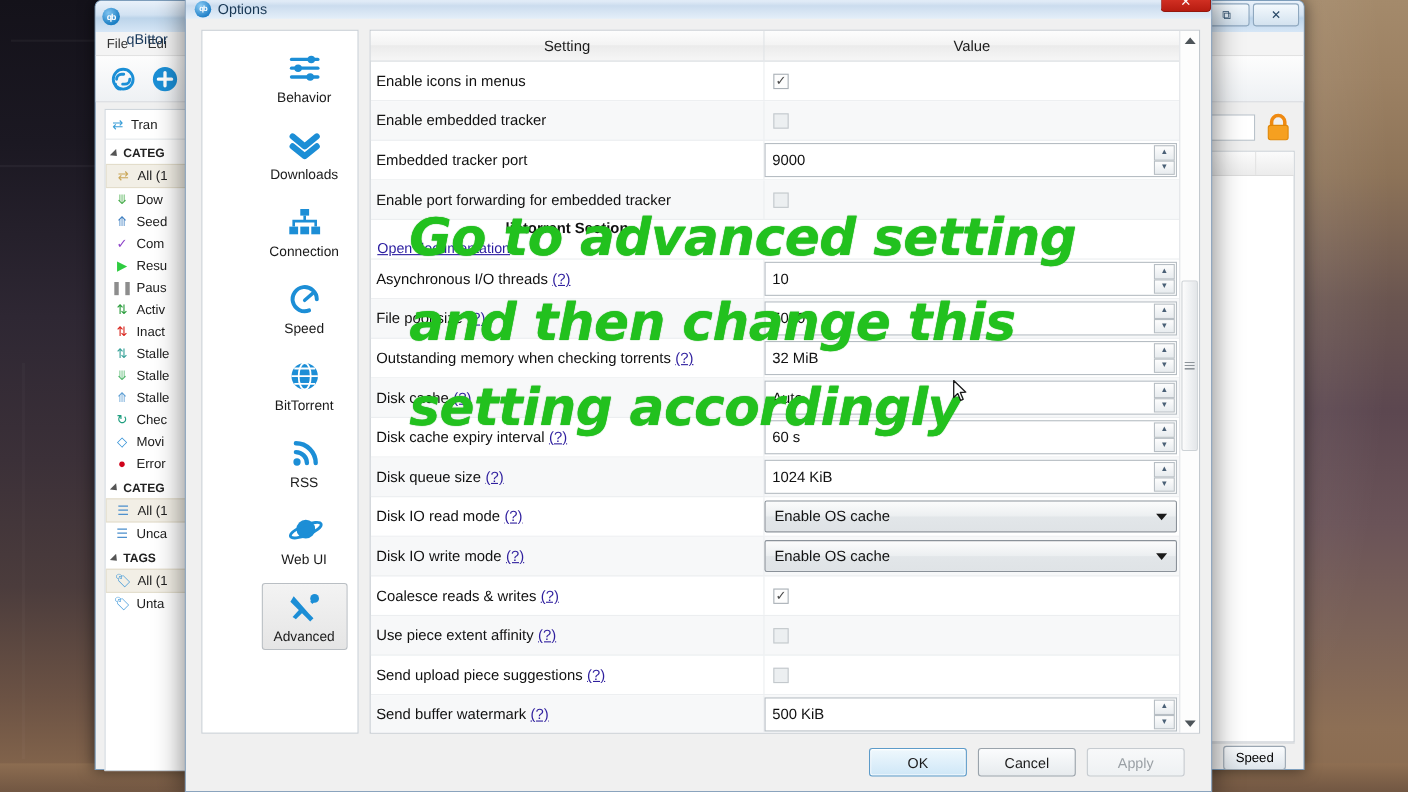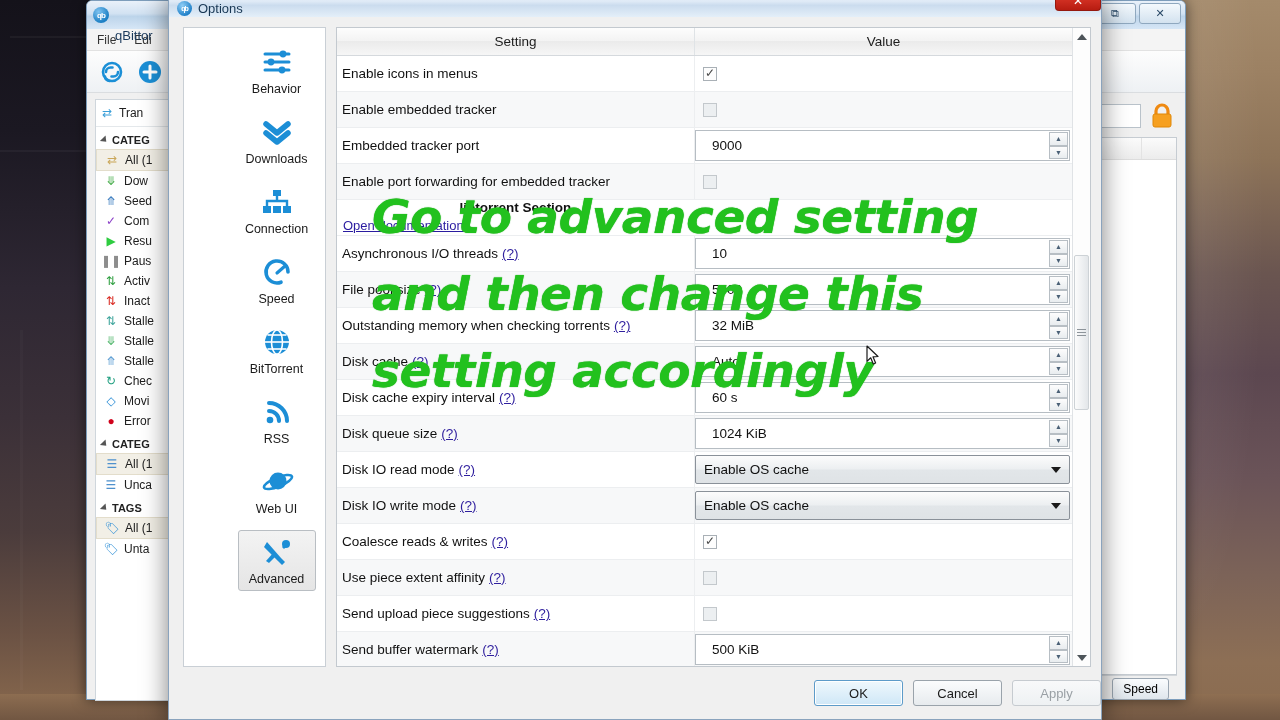--- a/index.html
+++ b/index.html
@@ -203,21 +203,21 @@
   .chk {
     width: 14px; height: 14px; border:1px solid #a9b0b6; background:#fdfdfd;
     display:flex; align-items:center; justify-content:center; margin-left: 2px;
   }
   .chk.off { background:#eceff1; border-color:#c3c8cc; }
   .chk .tick { font-size: 12px; color:#4a4a4a; line-height: 1; margin-top:-1px;}
 
   .spin {
     position:absolute; left: 0; right: 2px; top: 2px; bottom: 2px;
     border: 1px solid #b6bdc3; background:#fff; display:flex; align-items:center;
-    padding-left: 16px; font-size:13.5px; color:#111;
+    padding-left: 6px; font-size:13.5px; color:#111;
   }
   .spin .btns {
     position:absolute; right: 1px; top: 1px; bottom:1px; width:19px;
     display:flex; flex-direction:column;
   }
   .spin .btns div {
     flex:1; border:1px solid #b7bec4; background:linear-gradient(180deg,#fdfdfd,#e8ecef);
     display:flex;align-items:center;justify-content:center; font-size:7px; color:#4a6076;
   }
   .combo {
@@ -244,21 +244,21 @@
   }
   .grip { width:9px; height:7px;
     background: repeating-linear-gradient(180deg,#8d949a 0 1px, transparent 1px 3px);
   }
   .tri-up {width:0;height:0;border-left:5px solid transparent;border-right:5px solid transparent;border-bottom:6px solid #4d5459;}
   .tri-dn {width:0;height:0;border-left:5px solid transparent;border-right:5px solid transparent;border-top:6px solid #4d5459;}
 
   
   .opt-buttons {
     height: 52px; flex:none; display:flex; align-items:center; justify-content:flex-end;
-    gap: 10px; 
+    gap: 10px; padding-right: 24px;
   }
   .dlgbtn {
     width: 89px; height: 26px; border-radius:3px; font-size: 13px; color:#1b1b1b;
     display:flex; align-items:center; justify-content:center;
     border:1px solid #9aa3ab; background: linear-gradient(180deg,#fbfcfd,#e7ebee);
   }
   .dlgbtn.default {
     border:1px solid #5d9bc9;
     background: linear-gradient(180deg,#eff8fd,#cfe7f7);
     box-shadow: inset 0 0 0 1px #ffffff;

